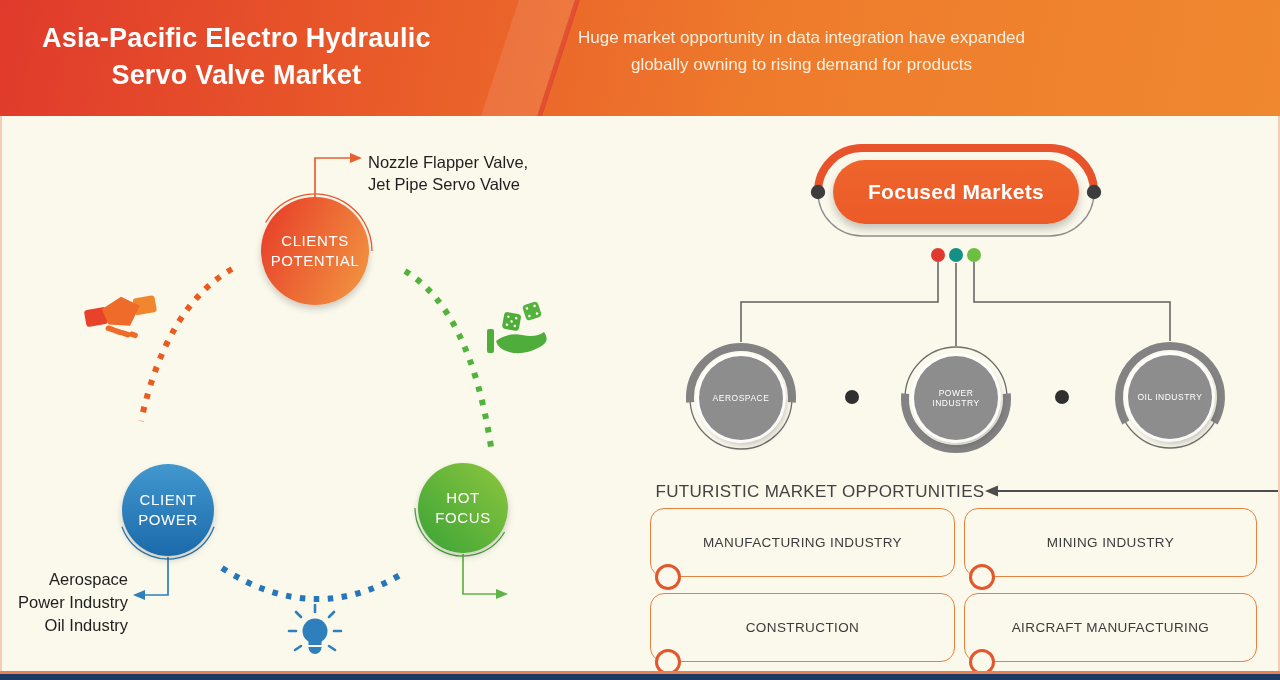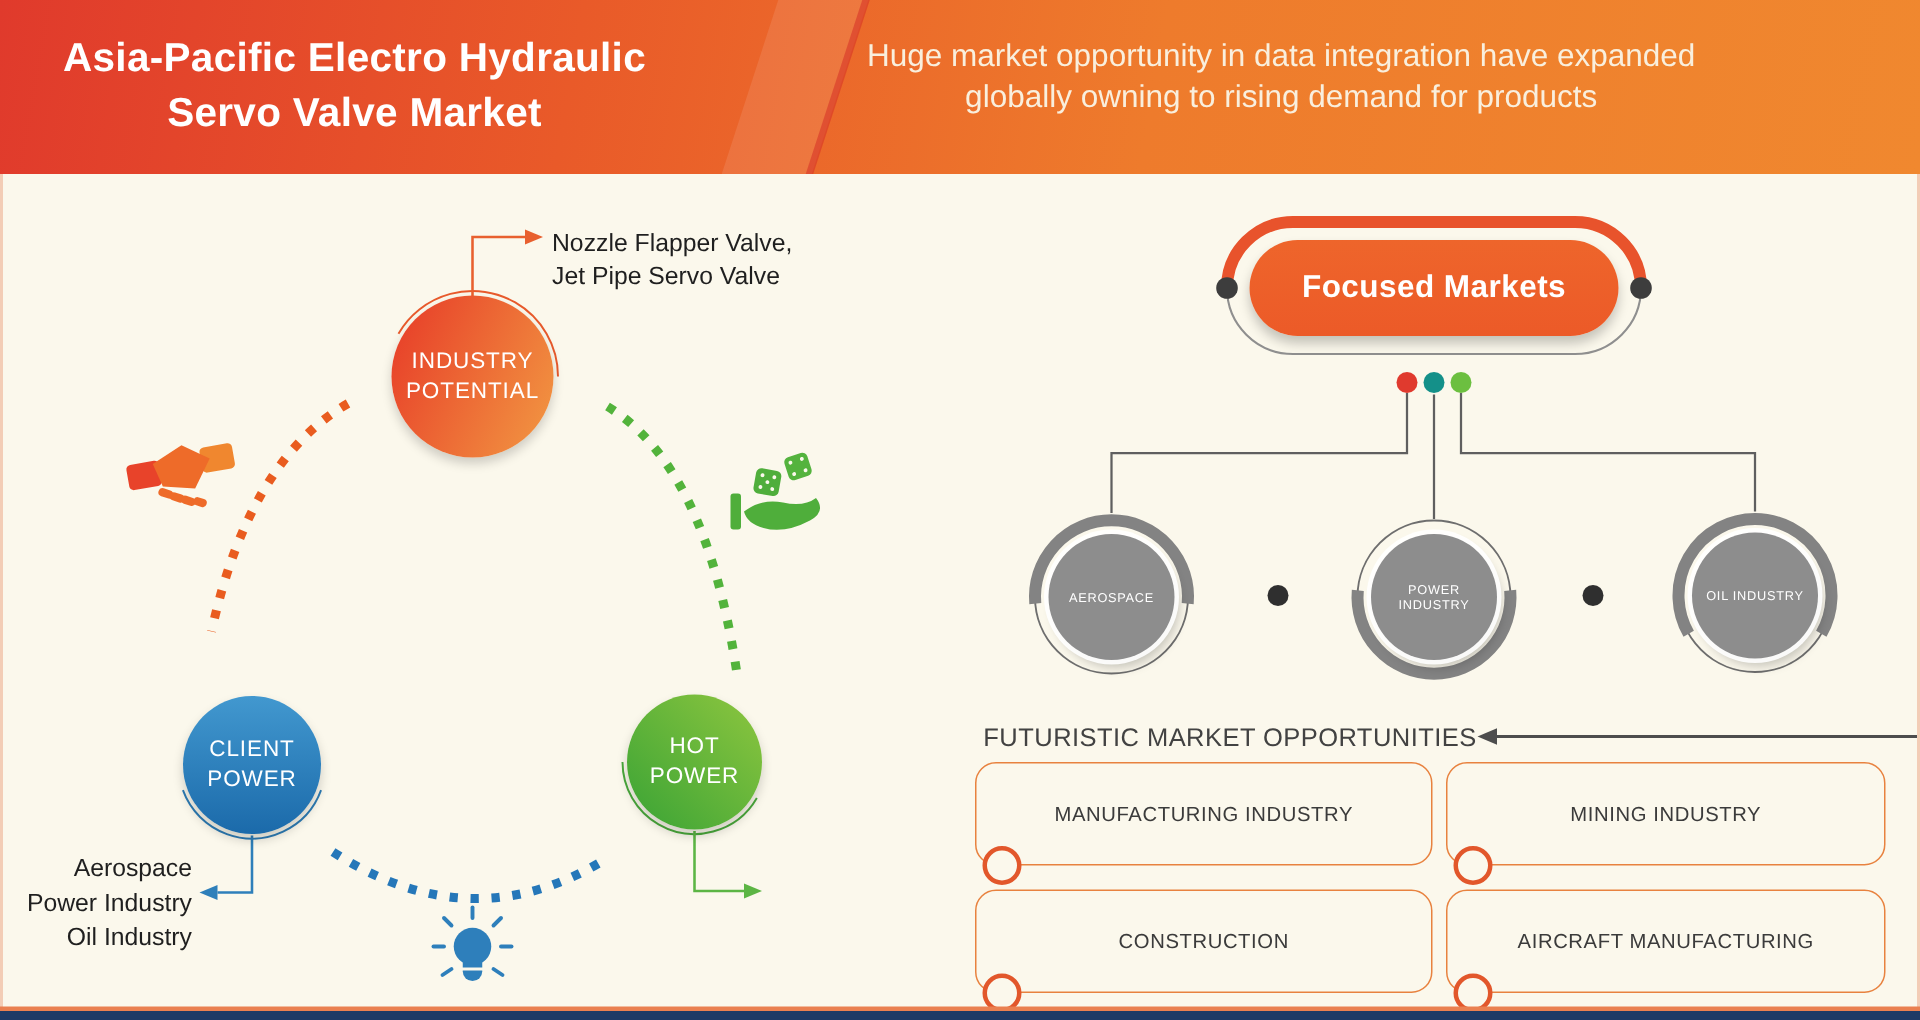--- a/index.html
+++ b/index.html
@@ -10,21 +10,21 @@
   
   .header { position:absolute; left:0; top:0; width:1280px; height:116px;
     background:linear-gradient(100deg,#e03a2c 0%,#e95a29 30%,#ee7b2c 60%,#f0882f 100%);text-align:center; }
   .stripe { position:absolute; top:0; left:500px; width:60px; height:116px;
     background:rgba(255,255,255,0.10); transform:skewX(-18deg); }
   .stripe-edge { position:absolute; top:0; left:556px; width:5px; height:116px;
     background:rgba(214,48,38,0.55); transform:skewX(-18deg); }
   .page-title { position:absolute; left:42px; top:20px; color:#ffffff;
     font-size:27px; line-height:37px; font-weight:bold; white-space:pre-line; letter-spacing:0.2px; }
   .subtitle { position:absolute; left:578px; top:24px; color:#f9efdd;
-    font-size:21px; line-height:27px; white-space:pre-line; }
+    font-size:17px; line-height:27px; white-space:pre-line; }
   .preline { white-space:pre-line; }
   svg.overlay { position:absolute; left:0; top:0; width:1280px; height:680px; pointer-events:none; }
 
   
   .bubble { position:absolute; border-radius:50%; display:flex; align-items:center; justify-content:center;
     color:#ffffff; text-align:center; font-size:15px; line-height:20px; letter-spacing:0.6px;
     white-space:pre-line; }
   .bubble-orange { left:261px; top:197px; width:108px; height:108px;
     background:linear-gradient(115deg,#e8432a 10%,#f19040 90%);
     box-shadow:0 4px 7px rgba(0,0,0,0.18); }
@@ -201,30 +201,30 @@
     <circle cx="852" cy="397" r="7" fill="#2f2f2f"></circle>
     <circle cx="1062" cy="397" r="7" fill="#2f2f2f"></circle>
 
     <g>
       <line x1="1280" y1="491" x2="997" y2="491" stroke="#4d4d4d" stroke-width="2"></line>
       <path d="M985,491 L998,485.5 L998,496.5 Z" fill="#4d4d4d"></path>
     </g>
   </svg>
 
   <div class="bubble bubble-orange">
-    <span>INDUSTRY
+    <span>CLIENTS
 POTENTIAL</span>
   </div>
   <div class="bubble bubble-blue">
     <span>CLIENT
 POWER</span>
   </div>
   <div class="bubble bubble-green">
     <span>HOT
-POWER</span>
+FOCUS</span>
   </div>
 
   <div class="note note-nozzle preline">Nozzle Flapper Valve,
 Jet Pipe Servo Valve</div>
   <div class="note note-focus preline">Aerospace
 Power Industry
 Oil Industry</div>
 
   <div class="pill">
     <span>Focused Markets</span>

